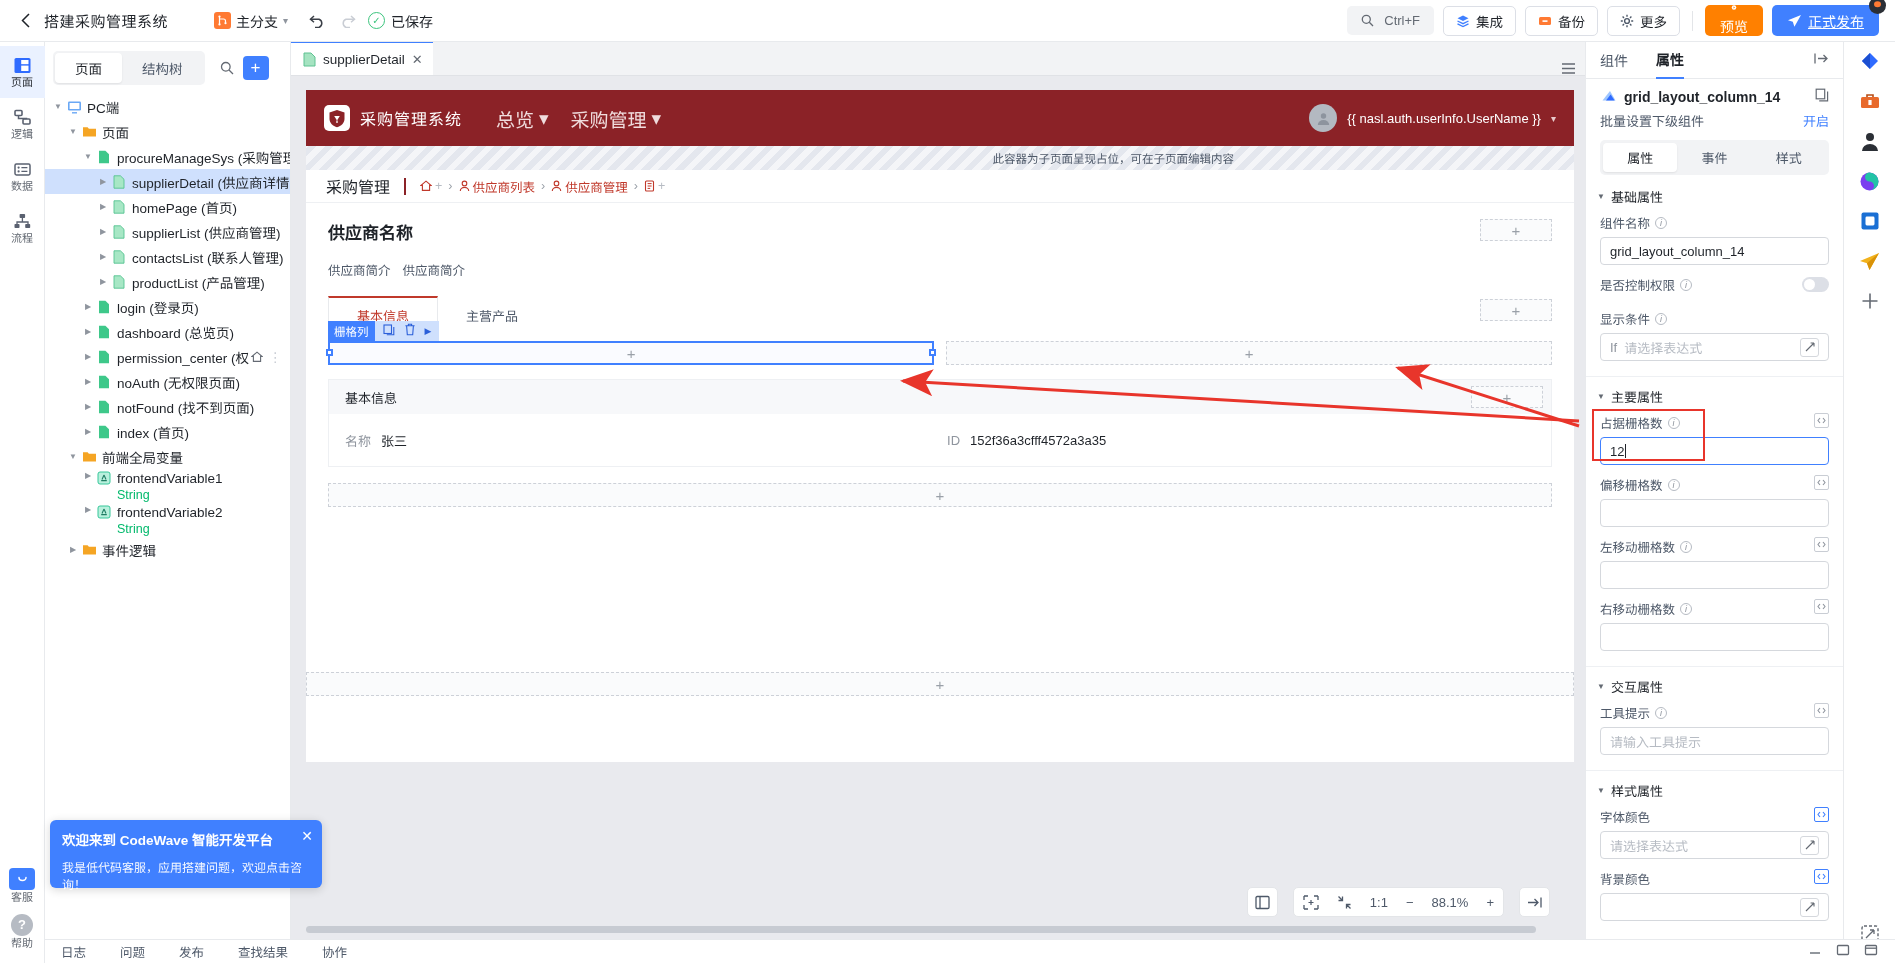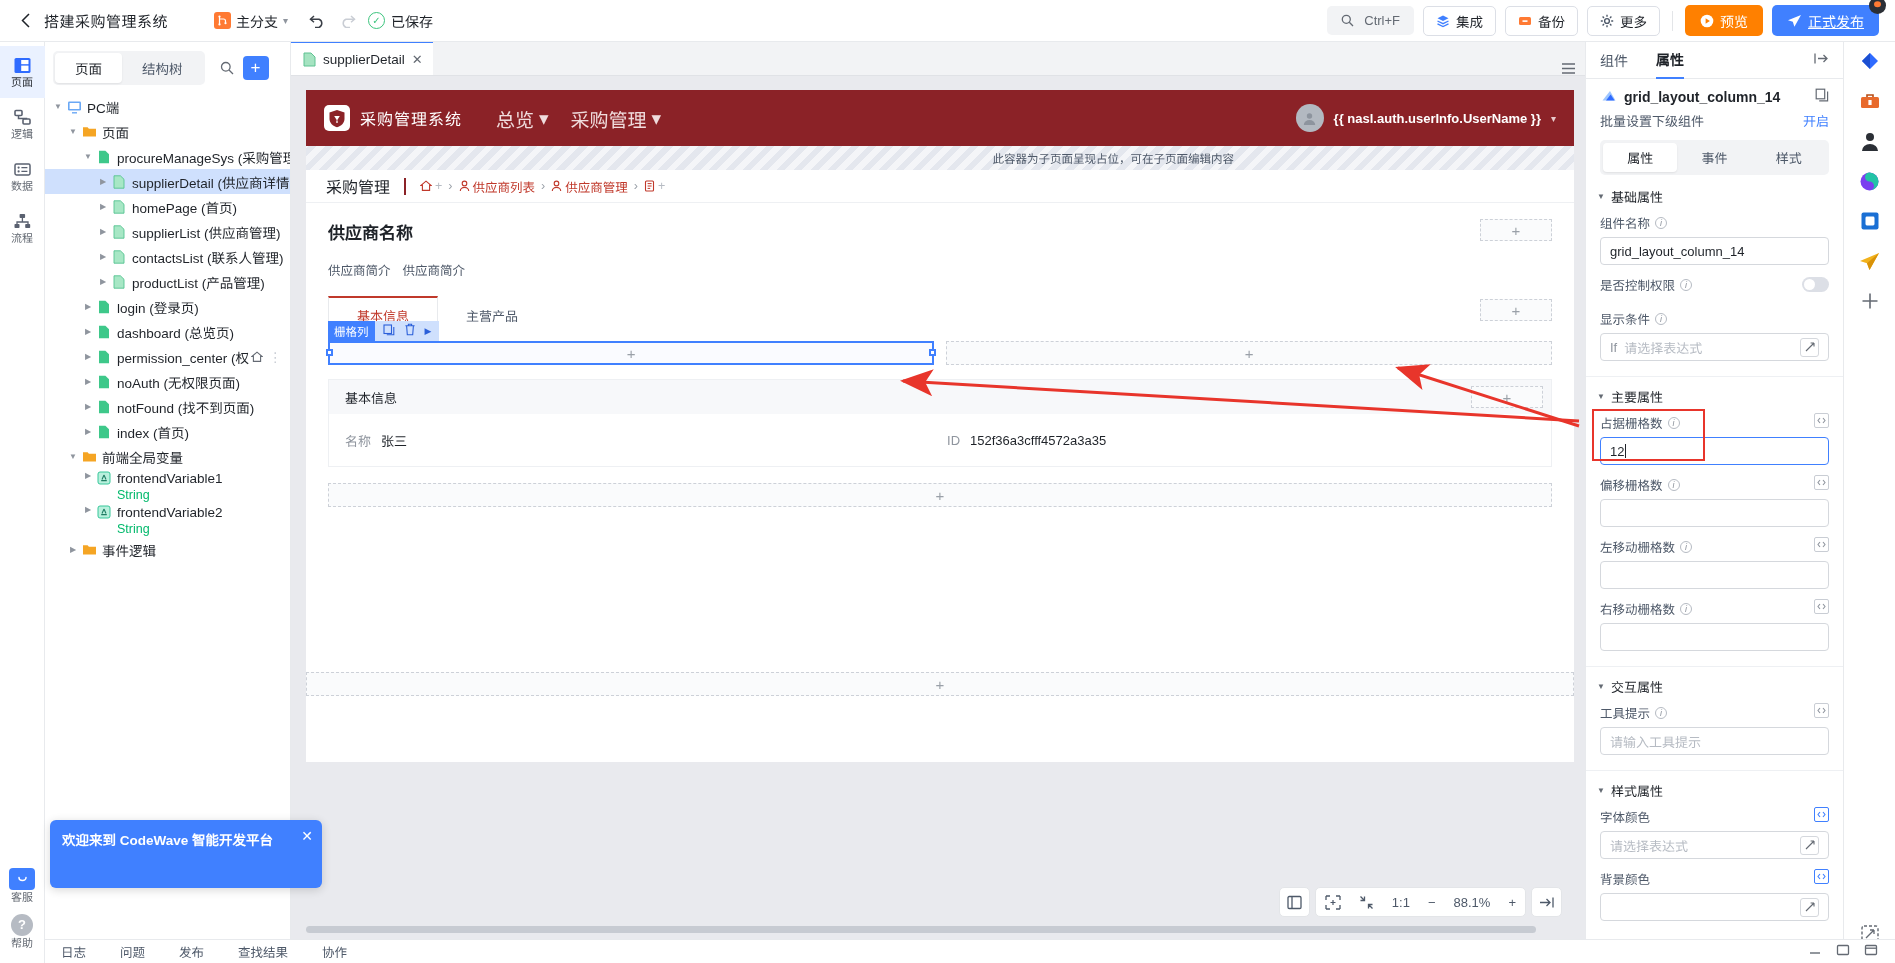--- a/index.html
+++ b/index.html
@@ -25,21 +25,21 @@
   .branch-name { font-size:14px; color:#1f2329; }
   .caret { color:#8f959e; font-size:10px; }
   .tb-icn { width:30px; height:30px; display:flex; align-items:center; justify-content:center; cursor:pointer; color:#3a3f47; }
   .tb-icn.dis { color:#c9cdd4; cursor:default; }
   .saved { display:flex; align-items:center; gap:6px; margin-left:6px; font-size:14px; color:#1f2329; }
   .saved-ring { width:17px;height:17px;border-radius:50%;border:1.4px solid #3bc47d;display:flex;align-items:center;justify-content:center;color:#3bc47d;font-size:10px;line-height:1; }
   .tb-right { margin-left:auto; display:flex; align-items:center; gap:9px; padding-right:4px; }
   .search-pill { display:flex; align-items:center; gap:10px; background:#f2f3f5; border-radius:5px; height:29px; padding:0 14px; color:#646a73; font-size:13px; cursor:pointer; }
   .obtn { display:flex; align-items:center; gap:6px; height:30px; padding:0 12px; border:1px solid #dcdfe6; border-radius:5px; background:#fff; font-size:13.5px; color:#1f2329; cursor:pointer; }
   .vsep { width:1px; height:20px; background:#e3e5e8; margin:0 3px; }
-  .btn-preview { display:flex; align-items:center; gap:6px; height:31px; padding:0 15px; border-radius:5px; background:#ff8000; color:#fff; font-size:14px; cursor:pointer; border:none; }
+  .btn-preview { display:flex; align-items:center; gap:6px; height:31px; padding:0 15px; border-radius:5px; background:#ff8000; color:#fff; font-size:14px; cursor:pointer; border:none;flex-direction:column; }
   .btn-publish { position:relative; display:flex; align-items:center; gap:6px; height:31px; padding:0 15px; border-radius:5px; background:#4080ff; color:#fff; font-size:14px; cursor:pointer; border:none; }
   .btn-publish .lbl { text-decoration: underline; }
   .pub-badge { position:absolute; top:-8px; right:-7px; width:17px; height:17px; border-radius:50%; background:#2b2f36; display:flex; align-items:center; justify-content:center; }
 
   
   .rail {
     position:absolute; top:42px; left:0; width:45px; height:921px;
     background:#fff; border-right:1px solid #e8eaed; display:flex; flex-direction:column; align-items:center; padding-top:4px; z-index:40;
   }
   .rail-item { width:45px; height:52px; display:flex; flex-direction:column; align-items:center; justify-content:center; gap:2px; cursor:pointer; color:#646a73; font-size:11px; }
@@ -80,21 +80,21 @@
   .tabstrip-right { margin-left:auto; display:flex; align-items:center; padding-right:10px; color:#646a73; cursor:pointer; }
 
   .canvas-wrap { position:relative; height:863px; background:#e9eaee; }
   .canvas { position:absolute; top:14px; left:15px; width:1268px; height:672px; background:#fff; overflow:hidden; }
 
   .site-header { height:56px; background:#8b2227; display:flex; align-items:center; padding:0 18px; }
   .logo-badge { width:26px; height:26px; border-radius:5px; background:#fff; display:flex; align-items:center; justify-content:center; }
   .site-name { color:#fff; font-size:16px; margin-left:10px; letter-spacing:1px; }
   .nav-links { display:flex; align-items:center; gap:22px; margin-left:34px; }
   .nav-l { color:#f0dcdd; font-size:19px; display:flex; align-items:center; gap:5px; cursor:pointer; }
-  .hdr-user { margin-left:auto; display:flex; align-items:center; gap:10px;font-weight:bold; }
+  .hdr-user { margin-left:auto; display:flex; align-items:center; gap:10px; }
   .avatar { width:28px;height:28px;border-radius:50%;background:#b3b9c1;display:flex;align-items:center;justify-content:center; }
   .uname { color:#fff; font-size:13px; }
 
   .slot-strip {
     height:24px;
     background: repeating-linear-gradient(-45deg,#f4f5f8 0 6px,#e4e7ee 6px 12px);
     display:flex; align-items:center; justify-content:flex-end; padding-right:340px;
     font-size:11.5px; color:#4e5969;
   }
   .crumbbar { height:33px; display:flex; align-items:center; padding:0 20px; gap:14px; border-bottom:1px solid #eef0f3; }
@@ -130,21 +130,21 @@
   .kv .k { color:#8f959e; }
   .kv .v { color:#1f2329; }
 
   .dash-slot { margin-top:16px; height:24px; border:1px dashed #cdd1d8; background:#fafbfc; display:flex; align-items:center; justify-content:center; color:#9aa0a8; font-size:15px; cursor:pointer; }
   .canvas-bottom-slot { position:absolute; left:15px; top:596px; width:1268px; height:24px; }
 
   
   .arrows { position:absolute; inset:0; pointer-events:none; z-index:60; }
 
   
-  .zoombar { position:absolute; right:24px; bottom:22px; display:flex; align-items:center; gap:5px; z-index:20; }
+  .zoombar { position:absolute; right:36px; bottom:22px; display:flex; align-items:center; gap:15px; z-index:20; }
   .zb { height:30px; min-width:30px; background:#fff; border:1px solid #e3e5e8; border-radius:5px; display:flex; align-items:center; justify-content:center; color:#4e5969; font-size:13px; cursor:pointer; padding:0 7px; }
   .zgroup { display:flex; align-items:center; background:#fff; border:1px solid #e3e5e8; border-radius:5px; height:30px; }
   .zgroup > div { display:flex; align-items:center; justify-content:center; height:30px; padding:0 9px; cursor:pointer; color:#4e5969; font-size:13px; }
 
   
   .hscroll { position:absolute; left:15px; bottom:6px; width:1268px; height:7px; }
   .hscroll .thumb { width:1230px; height:7px; background:#c7cbd2; border-radius:4px; }
 
   
   .chatbox { position:absolute; left:50px; top:820px; width:272px; height:68px; background:#4080ff; border-radius:6px; color:#fff; padding:9px 12px; z-index:45; box-shadow:0 2px 10px rgba(0,0,0,.16); }
@@ -753,20 +753,21 @@
       </div>
 
       <div class="hscroll">
           <div class="thumb"></div>
         </div>
     </div>
   </div>
 
   <div class="chatbox">
     <div class="chat-t">欢迎来到 CodeWave 智能开发平台</div>
+    <div class="chat-s">我是低代码客服，应用搭建问题，欢迎点击咨询！</div>
     <div class="chat-x">✕</div>
   </div>
 
   <div class="rpanel">
     <div class="rp-tabs">
       <div class="rp-tab">组件</div>
       <div class="rp-tab on">属性</div>
       <div class="rp-collapse">
         <svg width="15" height="13" viewBox="0 0 15 13">
             <path d="M1 1.5 v10 M4 6.5 h9 M9.5 3 L13 6.5 L9.5 10" stroke="#646a73" stroke-width="1.3" fill="none"></path>

